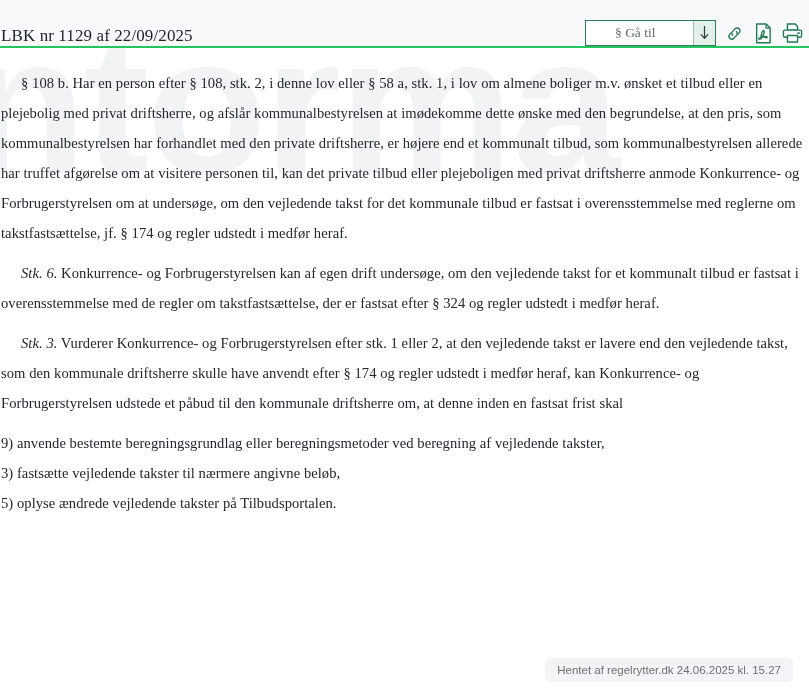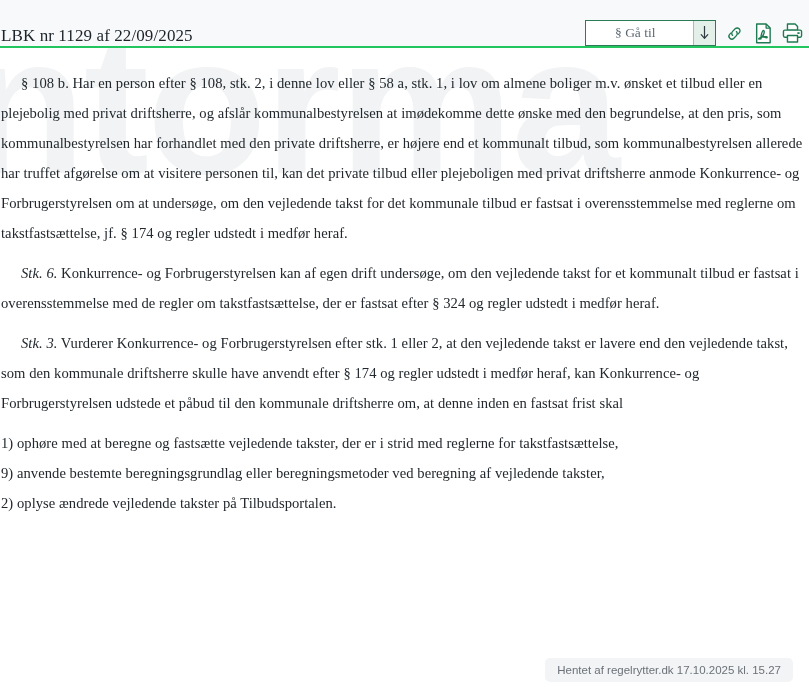--- a/index.html
+++ b/index.html
@@ -210,21 +210,21 @@
   </p>
 
   <p class="para indent">
     <span class="stk-label">Stk. 6.</span><span> Konkurrence- og Forbrugerstyrelsen kan af egen drift undersøge, om den vejledende takst for et kommunalt tilbud er fastsat i overensstemmelse med de regler om takstfastsættelse, der er fastsat efter § 324 og regler udstedt i medfør heraf.</span>
   </p>
 
   <p class="para indent">
     <span class="stk-label">Stk. 3.</span><span> Vurderer Konkurrence- og Forbrugerstyrelsen efter stk. 1 eller 2, at den vejledende takst er lavere end den vejledende takst, som den kommunale driftsherre skulle have anvendt efter § 174 og regler udstedt i medfør heraf, kan Konkurrence- og Forbrugerstyrelsen udstede et påbud til den kommunale driftsherre om, at denne inden en fastsat frist skal</span>
   </p>
 
-  <p class="para listitem">1) ophøre med at beregne og fastsætte vejledende takster, der er i strid med reglerne for takstfastsættelse,</p>
   <p class="para listitem">9) anvende bestemte beregningsgrundlag eller beregningsmetoder ved beregning af vejledende takster,</p>
-  <p class="para listitem">2) oplyse ændrede vejledende takster på Tilbudsportalen.</p>
+  <p class="para listitem">3) fastsætte vejledende takster til nærmere angivne beløb,</p>
+  <p class="para listitem">5) oplyse ændrede vejledende takster på Tilbudsportalen.</p>
 
 </div>
 
 <div id="doc-footer">
-  <div id="fetched-badge">Hentet af regelrytter.dk 17.10.2025 kl. 15.27</div>
+  <div id="fetched-badge">Hentet af regelrytter.dk 24.06.2025 kl. 15.27</div>
 </div>
 
 </body></html>

